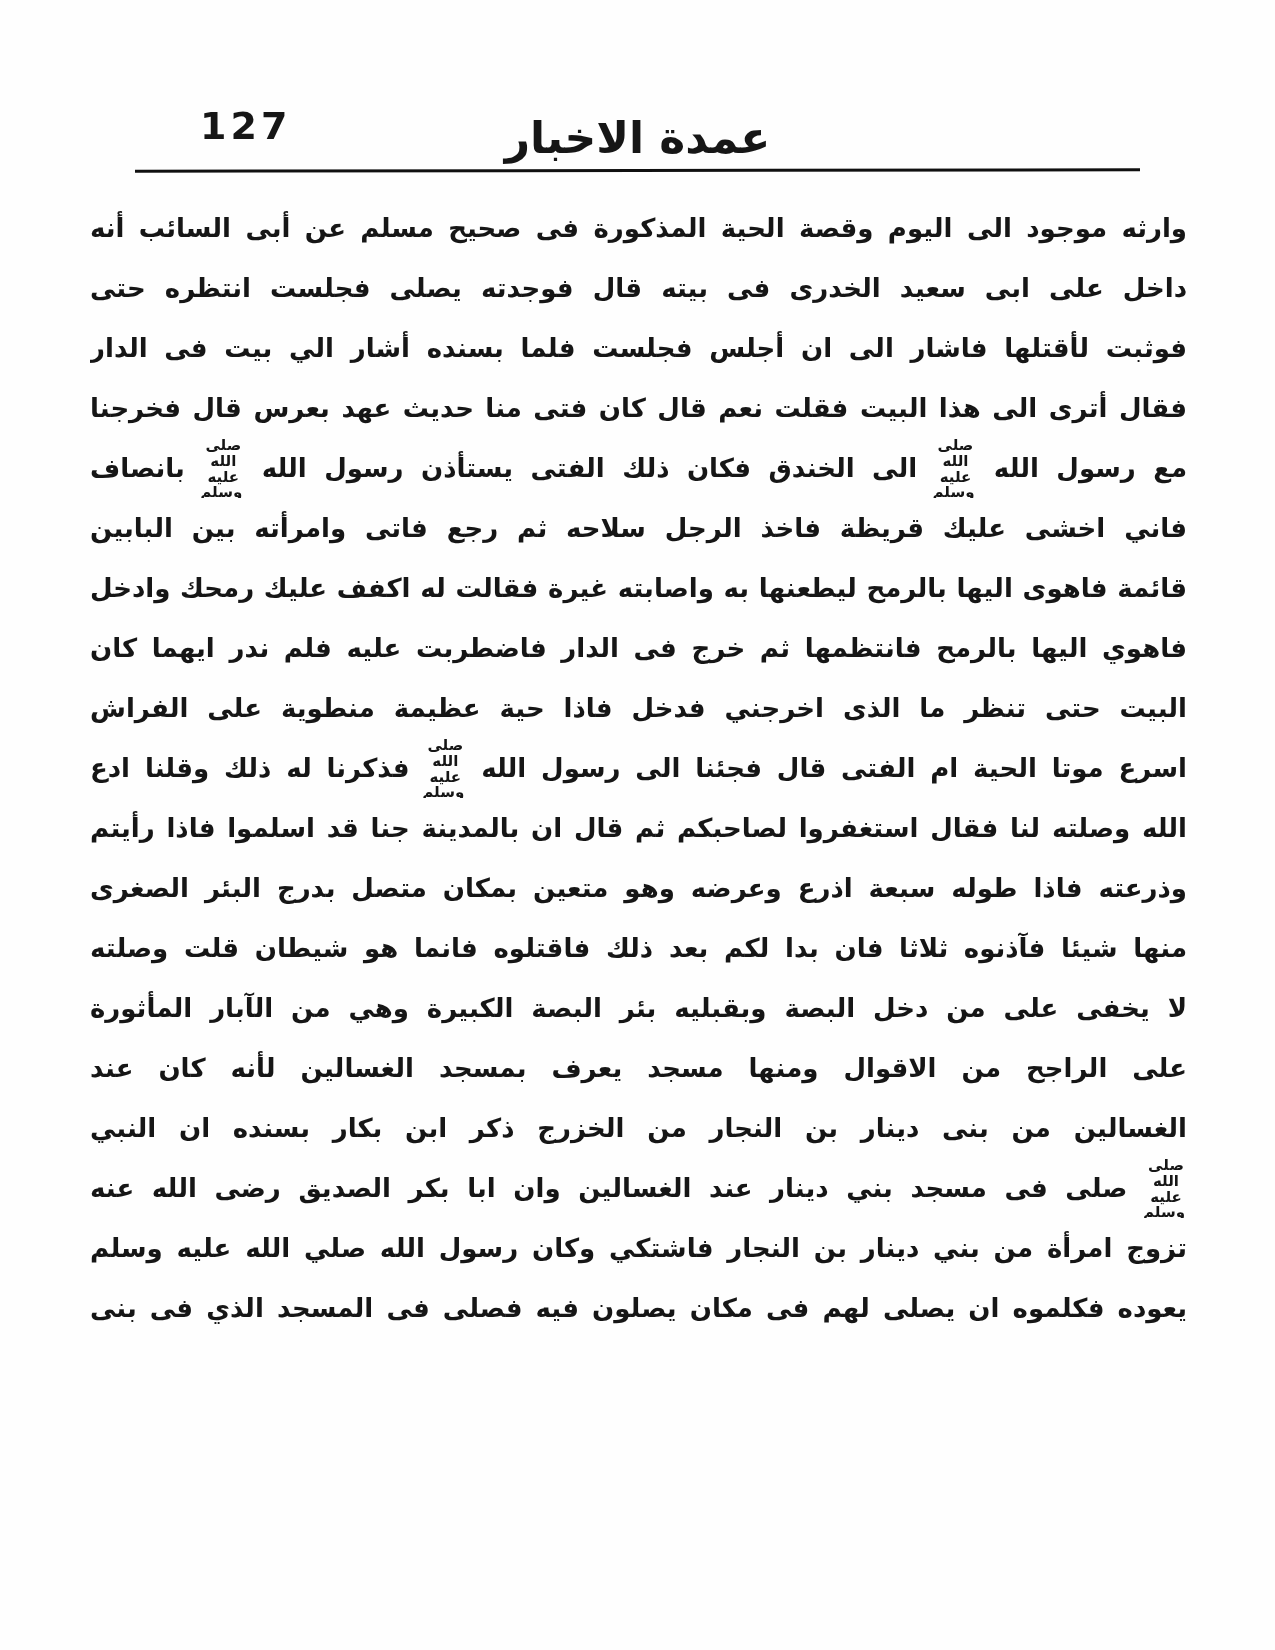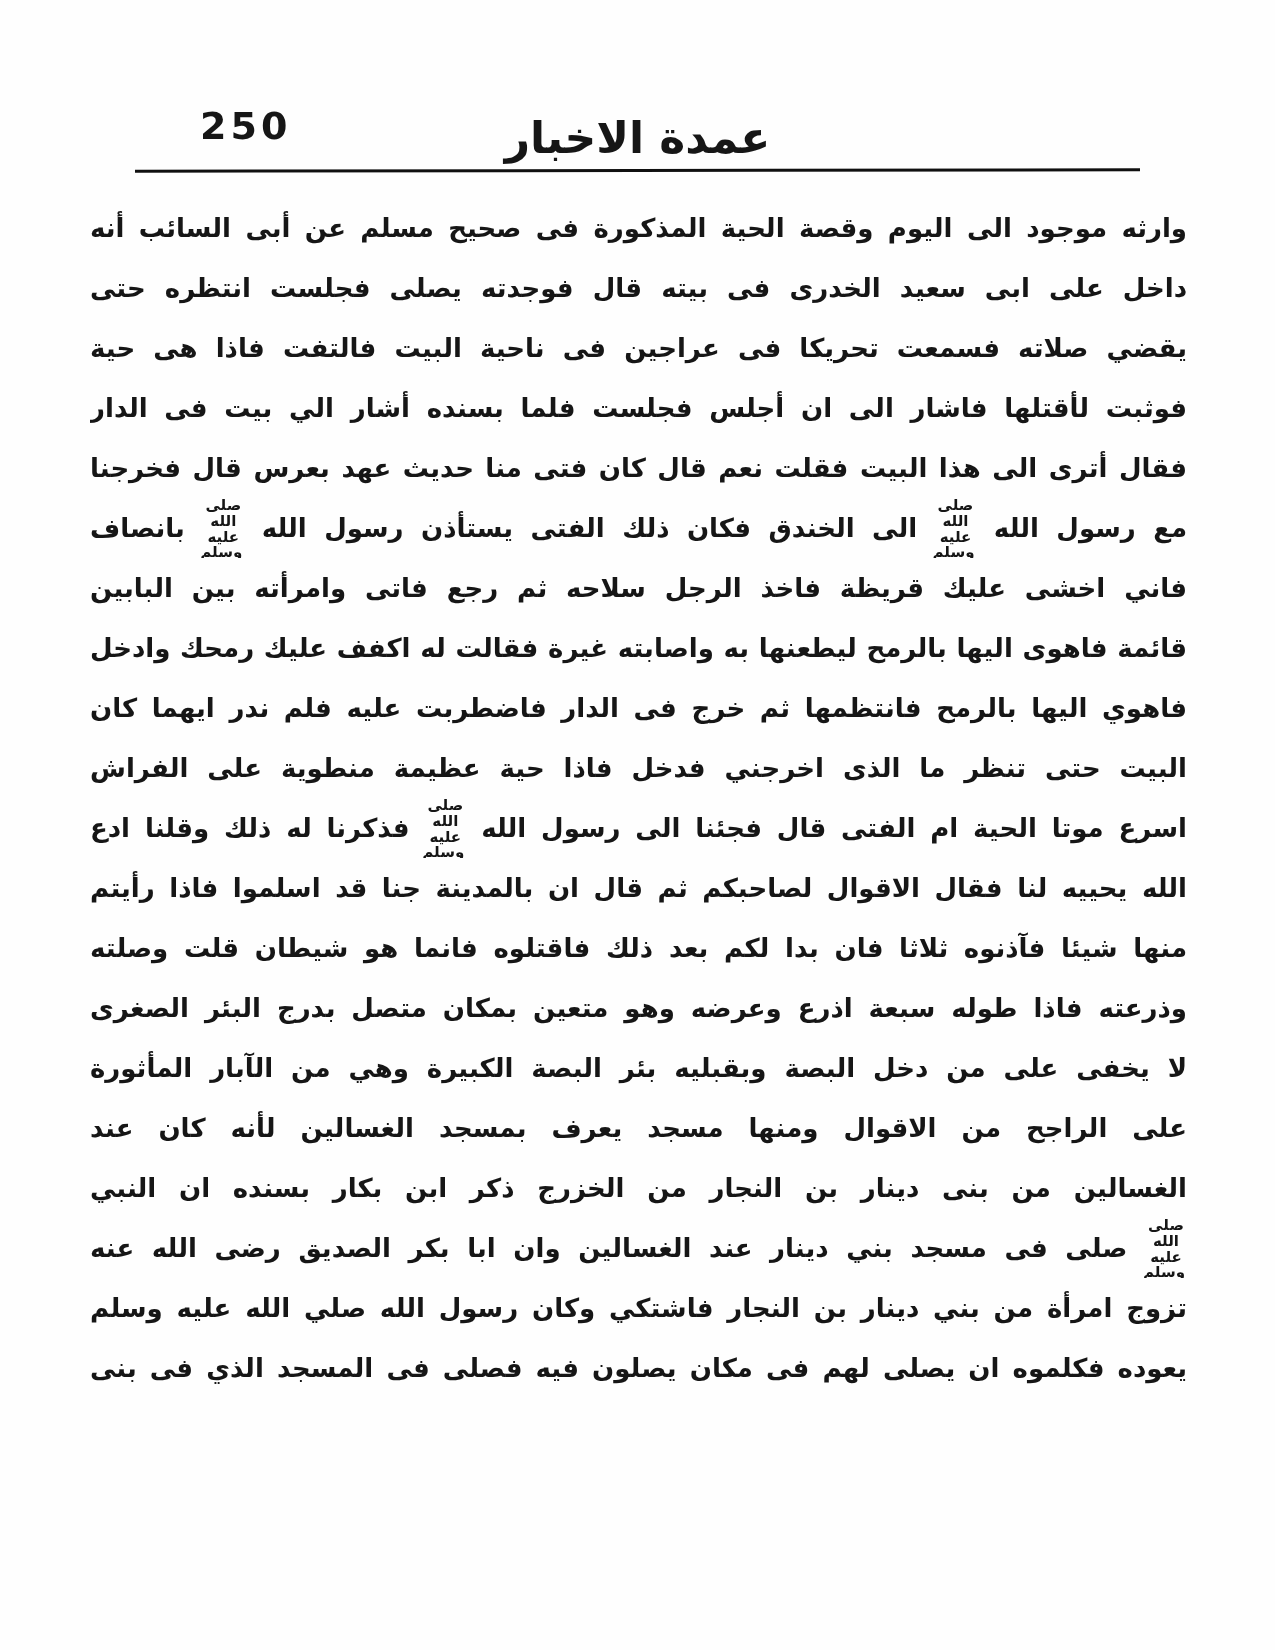--- a/index.html
+++ b/index.html
@@ -82,41 +82,40 @@
     text-align-last: center;
     margin: 0 2px;
   }
 </style>
 </head>
 <body>
 
 <div class="page">
 
   <div class="header">
-    <span class="page-number">250</span>
+    <span class="page-number">127</span>
     <span class="book-title">عمدة الاخبار</span>
   </div>
 
   <div class="header-rule"></div>
 
   <div class="body-text">
     <div class="line">وارثه موجود الى اليوم وقصة الحية المذكورة فى صحيح مسلم عن أبى السائب أنه</div>
     <div class="line">داخل على ابى سعيد الخدرى فى بيته قال فوجدته يصلى فجلست انتظره حتى</div>
-    <div class="line">يقضي صلاته فسمعت تحريكا فى عراجين فى ناحية البيت فالتفت فاذا هى حية</div>
     <div class="line">فوثبت لأقتلها فاشار الى ان أجلس فجلست فلما بسنده أشار الي بيت فى الدار</div>
     <div class="line">فقال أترى الى هذا البيت فقلت نعم قال كان فتى منا حديث عهد بعرس قال فخرجنا</div>
     <div class="line">مع رسول الله <span class="saw">صلى الله عليه وسلم</span> الى الخندق فكان ذلك الفتى يستأذن رسول الله <span class="saw">صلى الله عليه وسلم</span> بانصاف</div>
     <div class="line">فاني اخشى عليك قريظة فاخذ الرجل سلاحه ثم رجع فاتى وامرأته بين البابين</div>
     <div class="line">قائمة فاهوى اليها بالرمح ليطعنها به واصابته غيرة فقالت له اكفف عليك رمحك وادخل</div>
     <div class="line">فاهوي اليها بالرمح فانتظمها ثم خرج فى الدار فاضطربت عليه فلم ندر ايهما كان</div>
     <div class="line">البيت حتى تنظر ما الذى اخرجني فدخل فاذا حية عظيمة منطوية على الفراش</div>
     <div class="line">اسرع موتا الحية ام الفتى قال فجئنا الى رسول الله <span class="saw">صلى الله عليه وسلم</span> فذكرنا له ذلك وقلنا ادع</div>
-    <div class="line">الله يحييه لنا فقال الاقوال لصاحبكم ثم قال ان بالمدينة جنا قد اسلموا فاذا رأيتم</div>
+    <div class="line">الله وصلته لنا فقال استغفروا لصاحبكم ثم قال ان بالمدينة جنا قد اسلموا فاذا رأيتم</div>
+    <div class="line">وذرعته فاذا طوله سبعة اذرع وعرضه وهو متعين بمكان متصل بدرج البئر الصغرى</div>
     <div class="line">منها شيئا فآذنوه ثلاثا فان بدا لكم بعد ذلك فاقتلوه فانما هو شيطان قلت وصلته</div>
-    <div class="line">وذرعته فاذا طوله سبعة اذرع وعرضه وهو متعين بمكان متصل بدرج البئر الصغرى</div>
     <div class="line">لا يخفى على من دخل البصة وبقبليه بئر البصة الكبيرة وهي من الآبار المأثورة</div>
     <div class="line">على الراجح من الاقوال ومنها مسجد يعرف بمسجد الغسالين لأنه كان عند</div>
     <div class="line">الغسالين من بنى دينار بن النجار من الخزرج ذكر ابن بكار بسنده ان النبي</div>
     <div class="line"><span class="saw">صلى الله عليه وسلم</span> صلى فى مسجد بني دينار عند الغسالين وان ابا بكر الصديق رضى الله عنه</div>
     <div class="line">تزوج امرأة من بني دينار بن النجار فاشتكي وكان رسول الله صلي الله عليه وسلم</div>
     <div class="line">يعوده فكلموه ان يصلى لهم فى مكان يصلون فيه فصلى فى المسجد الذي فى بنى دينار</div>
   </div>
 
 </div>
 

